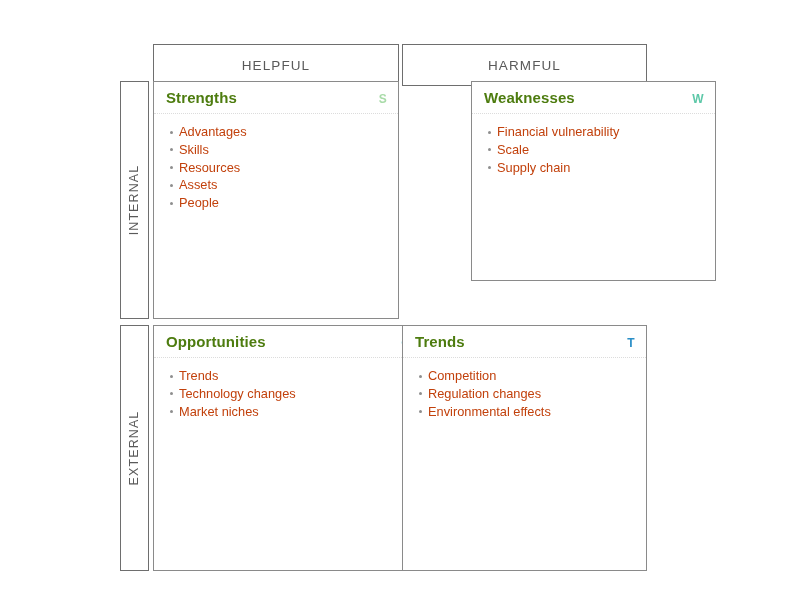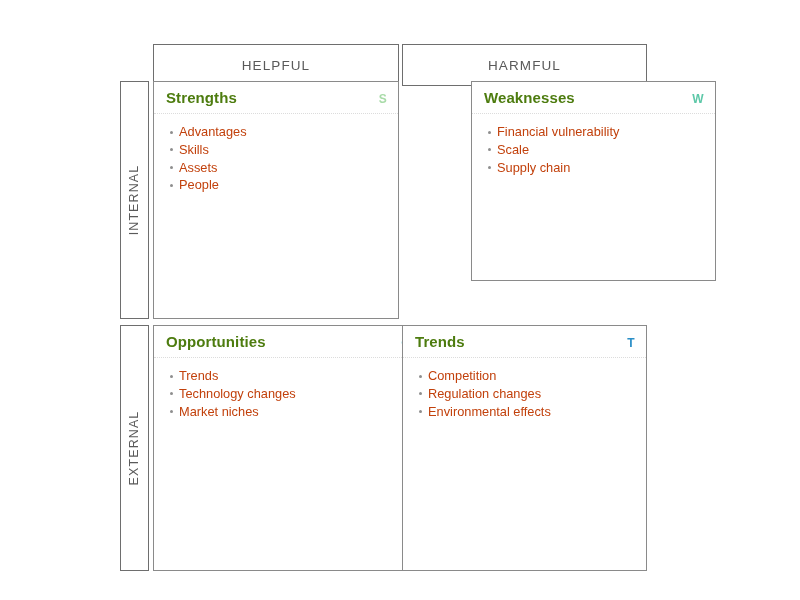--- a/index.html
+++ b/index.html
@@ -144,20 +144,21 @@
   </div>
 
   <div id="quadrant-strengths" class="quadrant">
     <div class="quad-head">
       <span class="quad-title">Strengths</span>
       <span class="quad-badge" style="color: rgb(168, 219, 168);">S</span>
     </div>
     <ul class="quad-list">
         <li>Advantages</li>
         <li>Skills</li>
+        <li>Resources</li>
         <li>Assets</li>
         <li>People</li>
       </ul>
   </div>
 
   <div id="quadrant-weaknesses" class="quadrant">
     <div class="quad-head">
       <span class="quad-title">Weaknesses</span>
       <span class="quad-badge" style="color: rgb(93, 200, 168);">W</span>
     </div>

